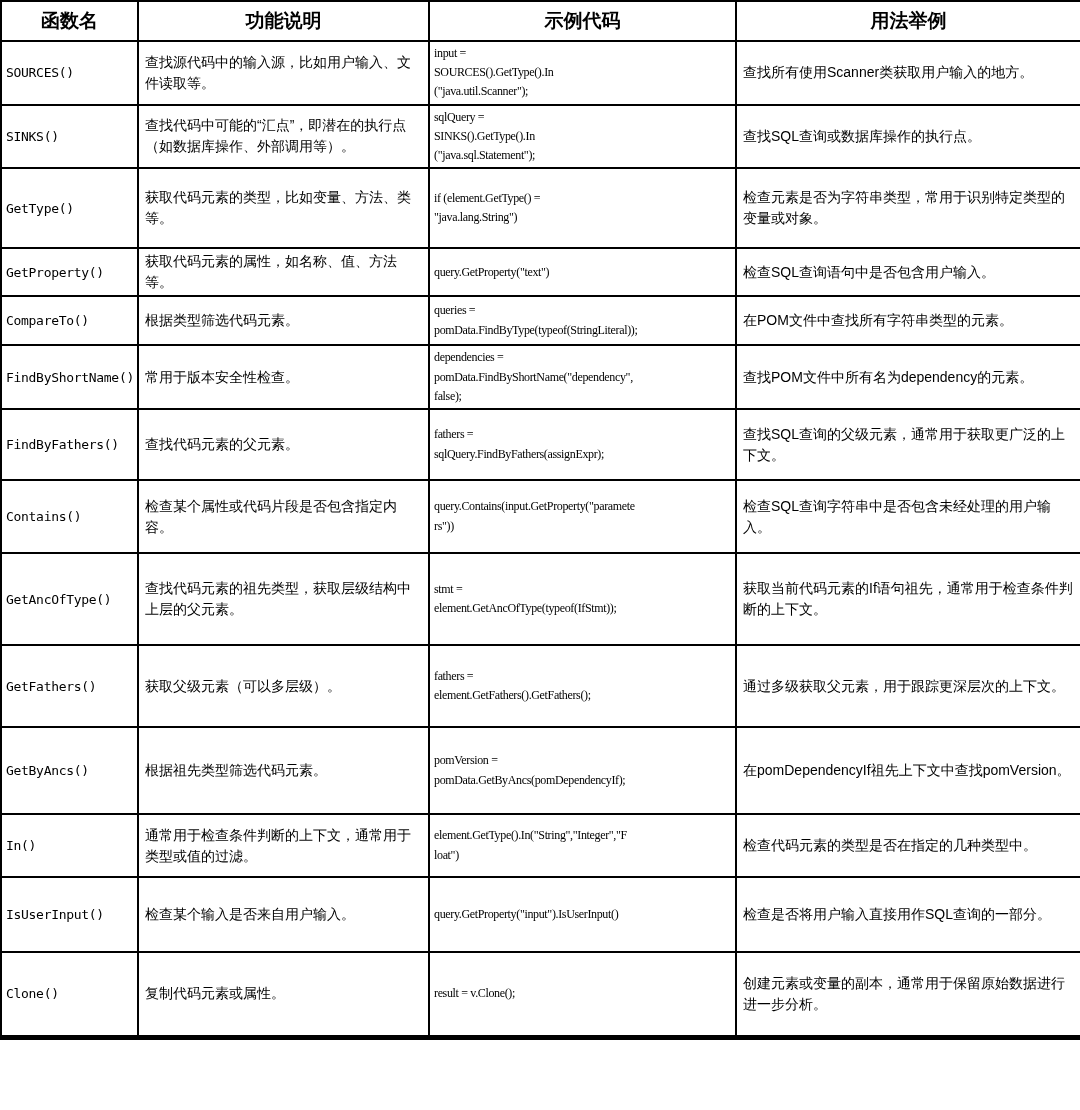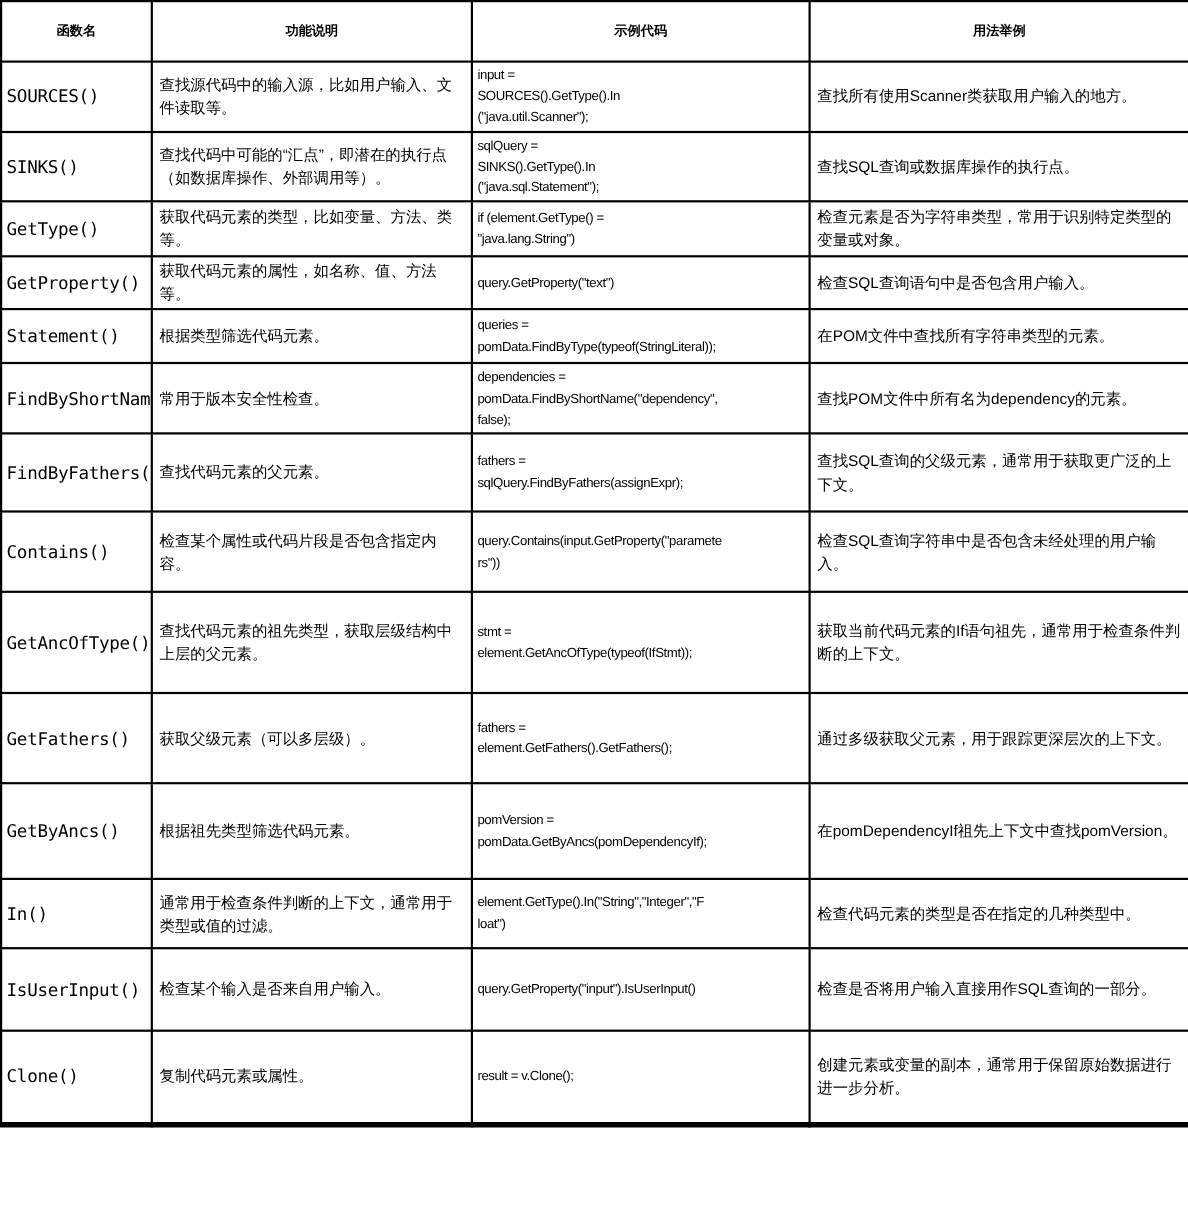--- a/index.html
+++ b/index.html
@@ -23,44 +23,44 @@
     border-bottom: 5px solid #000;
     background: #fff;
   }
   table.fn-table th, table.fn-table td {
     border: 2px solid #000;
     vertical-align: middle;
     box-sizing: border-box;
     overflow: hidden;
   }
   th.col-header {
-    font-size: 12px;
+    font-size: 19px;
     font-weight: bold;
     text-align: center;
-    height: 55px;
+    height: 40px;
     padding: 2px 20px;
     font-family: "Liberation Sans", sans-serif;
   }
   td.c-name {
     font-family: "DejaVu Sans Mono", monospace;
-    font-size: 16px;
+    font-size: 13px;
     letter-spacing: -0.3px;
     padding: 2px 2px 2px 4px;
     text-align: left;
   }
   td.c-desc, td.c-usage {
     font-size: 14px;
     line-height: 1.5;
     padding: 2px 4px 2px 6px;
     text-align: left;
     word-break: break-all;
     overflow-wrap: anywhere;
   }
   td.c-code {
-    font-family: Liberation Sans, sans-serif;
+    font-family: Liberation Serif, serif;
     font-size: 12px;
     letter-spacing: -0.35px;
     line-height: 1.6;
     padding: 2px 2px 2px 4px;
     text-align: left;
     white-space: pre-wrap;
     word-break: break-all;
   }
 </style>
 </head>
@@ -92,35 +92,35 @@
     <td class="c-usage">查找所有使用Scanner类获取用户输入的地方。</td>
   </tr>
         <tr style="height: 63px;">
     <td class="c-name">SINKS()</td>
     <td class="c-desc">查找代码中可能的“汇点”，即潜在的执行点（如数据库操作、外部调用等）。</td>
     <td class="c-code">sqlQuery =
 SINKS().GetType().In
 ("java.sql.Statement");</td>
     <td class="c-usage">查找SQL查询或数据库操作的执行点。</td>
   </tr>
-        <tr style="height: 50px;">
+        <tr style="height: 80px;">
     <td class="c-name">GetType()</td>
     <td class="c-desc">获取代码元素的类型，比如变量、方法、类等。</td>
     <td class="c-code">if (element.GetType() =
 "java.lang.String")</td>
     <td class="c-usage">检查元素是否为字符串类型，常用于识别特定类型的变量或对象。</td>
   </tr>
         <tr style="height: 47px;">
     <td class="c-name">GetProperty()</td>
     <td class="c-desc">获取代码元素的属性，如名称、值、方法等。</td>
     <td class="c-code">query.GetProperty("text")</td>
     <td class="c-usage">检查SQL查询语句中是否包含用户输入。</td>
   </tr>
         <tr style="height: 49px;">
-    <td class="c-name">Statement()</td>
+    <td class="c-name">CompareTo()</td>
     <td class="c-desc">根据类型筛选代码元素。</td>
     <td class="c-code">queries =
 pomData.FindByType(typeof(StringLiteral));</td>
     <td class="c-usage">在POM文件中查找所有字符串类型的元素。</td>
   </tr>
         <tr style="height: 64px;">
     <td class="c-name">FindByShortName()</td>
     <td class="c-desc">常用于版本安全性检查。</td>
     <td class="c-code">dependencies =
 pomData.FindByShortName("dependency",

